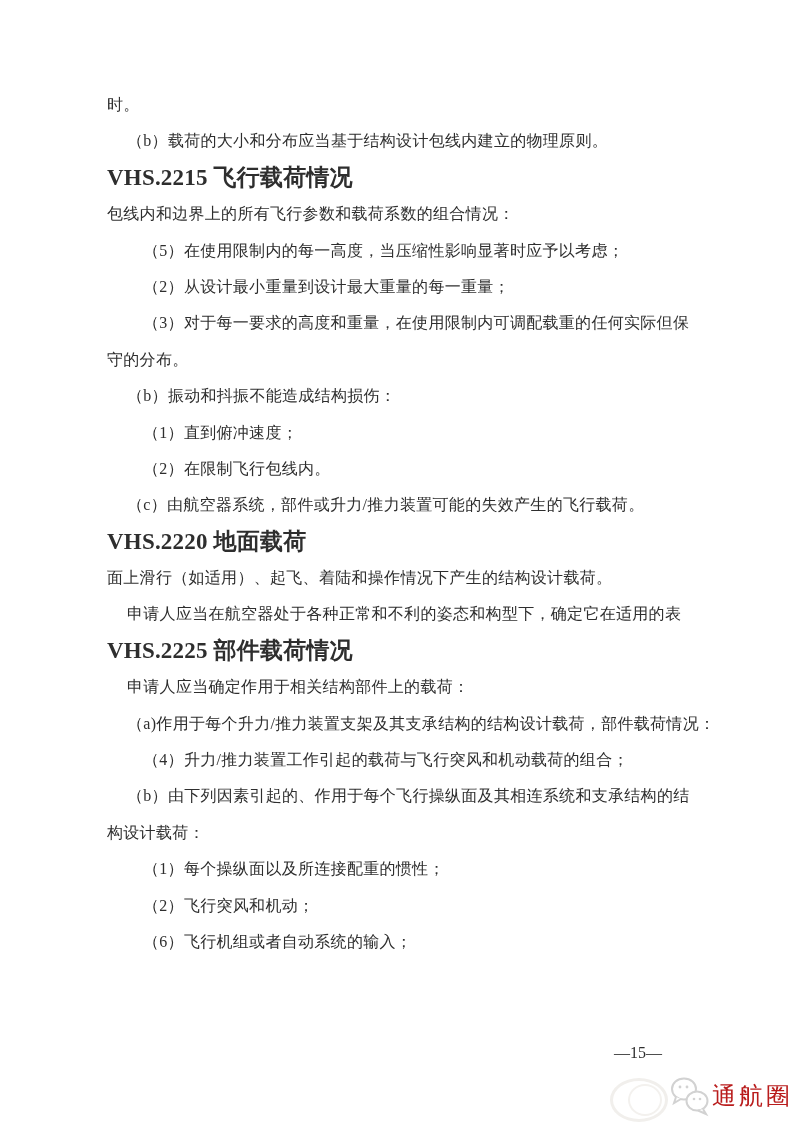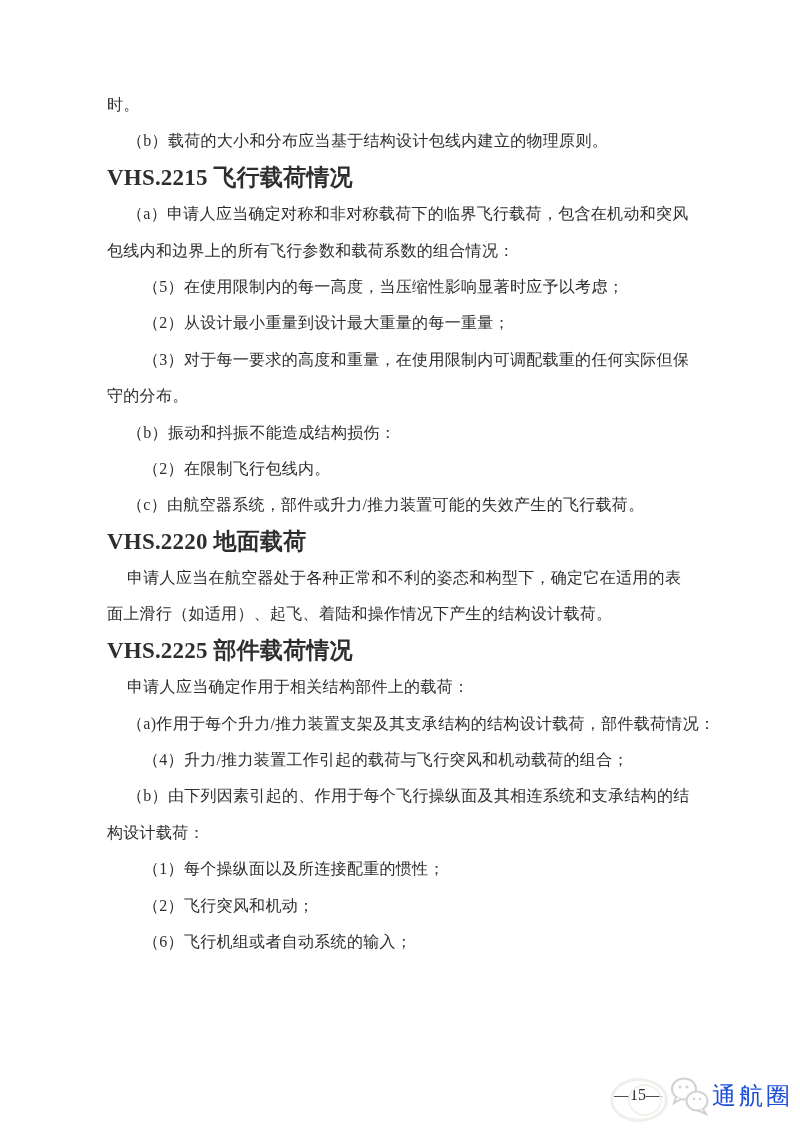--- a/index.html
+++ b/index.html
@@ -45,21 +45,20 @@
     position: absolute;
     top: 1042px;
     left: 603px;
     width: 70px;
     height: 22px;
     line-height: 22px;
     text-align: center;
     font-size: 16px;
     color: #2e2e2e;
     white-space: nowrap;
-    margin-top: 42px;
   }
   .watermark {
     position: absolute;
     top: 1072px;
     left: 600px;
     width: 195px;
     height: 50px;
   }
   .wm-ring {
     position: absolute;
@@ -83,47 +82,47 @@
     position: absolute;
     left: 70px;
     top: 4px;
   }
   .wm-text {
     position: absolute;
     left: 112px;
     top: 7px;
     font-size: 24px;
     line-height: 34px;
-    color: #1d4ed8;
+    color: #b91c1c;
     letter-spacing: 3px;
     white-space: nowrap;
     text-align: center;
   }
 </style>
 </head>
 <body>
 
 <div class="page">
 
   <div class="doc-body" id="doc-lines">
       <div class="line indent-0">时。</div>
       <div class="line indent-1">（b）载荷的大小和分布应当基于结构设计包线内建立的物理原则。</div>
       <div class="line indent-0 bold">VHS.2215 飞行载荷情况</div>
-      <div class="line indent-1">（a）申请人应当确定对称和非对称载荷下的临界飞行载荷，包含在机动和突风</div>
       <div class="line indent-0">包线内和边界上的所有飞行参数和载荷系数的组合情况：</div>
       <div class="line indent-2">（5）在使用限制内的每一高度，当压缩性影响显著时应予以考虑；</div>
       <div class="line indent-2">（2）从设计最小重量到设计最大重量的每一重量；</div>
       <div class="line indent-2">（3）对于每一要求的高度和重量，在使用限制内可调配载重的任何实际但保</div>
       <div class="line indent-0">守的分布。</div>
       <div class="line indent-1">（b）振动和抖振不能造成结构损伤：</div>
+      <div class="line indent-2">（1）直到俯冲速度；</div>
       <div class="line indent-2">（2）在限制飞行包线内。</div>
       <div class="line indent-1">（c）由航空器系统，部件或升力/推力装置可能的失效产生的飞行载荷。</div>
       <div class="line indent-0 bold">VHS.2220 地面载荷</div>
+      <div class="line indent-0">面上滑行（如适用）、起飞、着陆和操作情况下产生的结构设计载荷。</div>
       <div class="line indent-1">申请人应当在航空器处于各种正常和不利的姿态和构型下，确定它在适用的表</div>
-      <div class="line indent-0">面上滑行（如适用）、起飞、着陆和操作情况下产生的结构设计载荷。</div>
       <div class="line indent-0 bold">VHS.2225 部件载荷情况</div>
       <div class="line indent-1">申请人应当确定作用于相关结构部件上的载荷：</div>
       <div class="line indent-1">（a)作用于每个升力/推力装置支架及其支承结构的结构设计载荷，部件载荷情况：</div>
       <div class="line indent-2">（4）升力/推力装置工作引起的载荷与飞行突风和机动载荷的组合；</div>
       <div class="line indent-1">（b）由下列因素引起的、作用于每个飞行操纵面及其相连系统和支承结构的结</div>
       <div class="line indent-0">构设计载荷：</div>
       <div class="line indent-2">（1）每个操纵面以及所连接配重的惯性；</div>
       <div class="line indent-2">（2）飞行突风和机动；</div>
       <div class="line indent-2">（6）飞行机组或者自动系统的输入；</div>
     </div>

